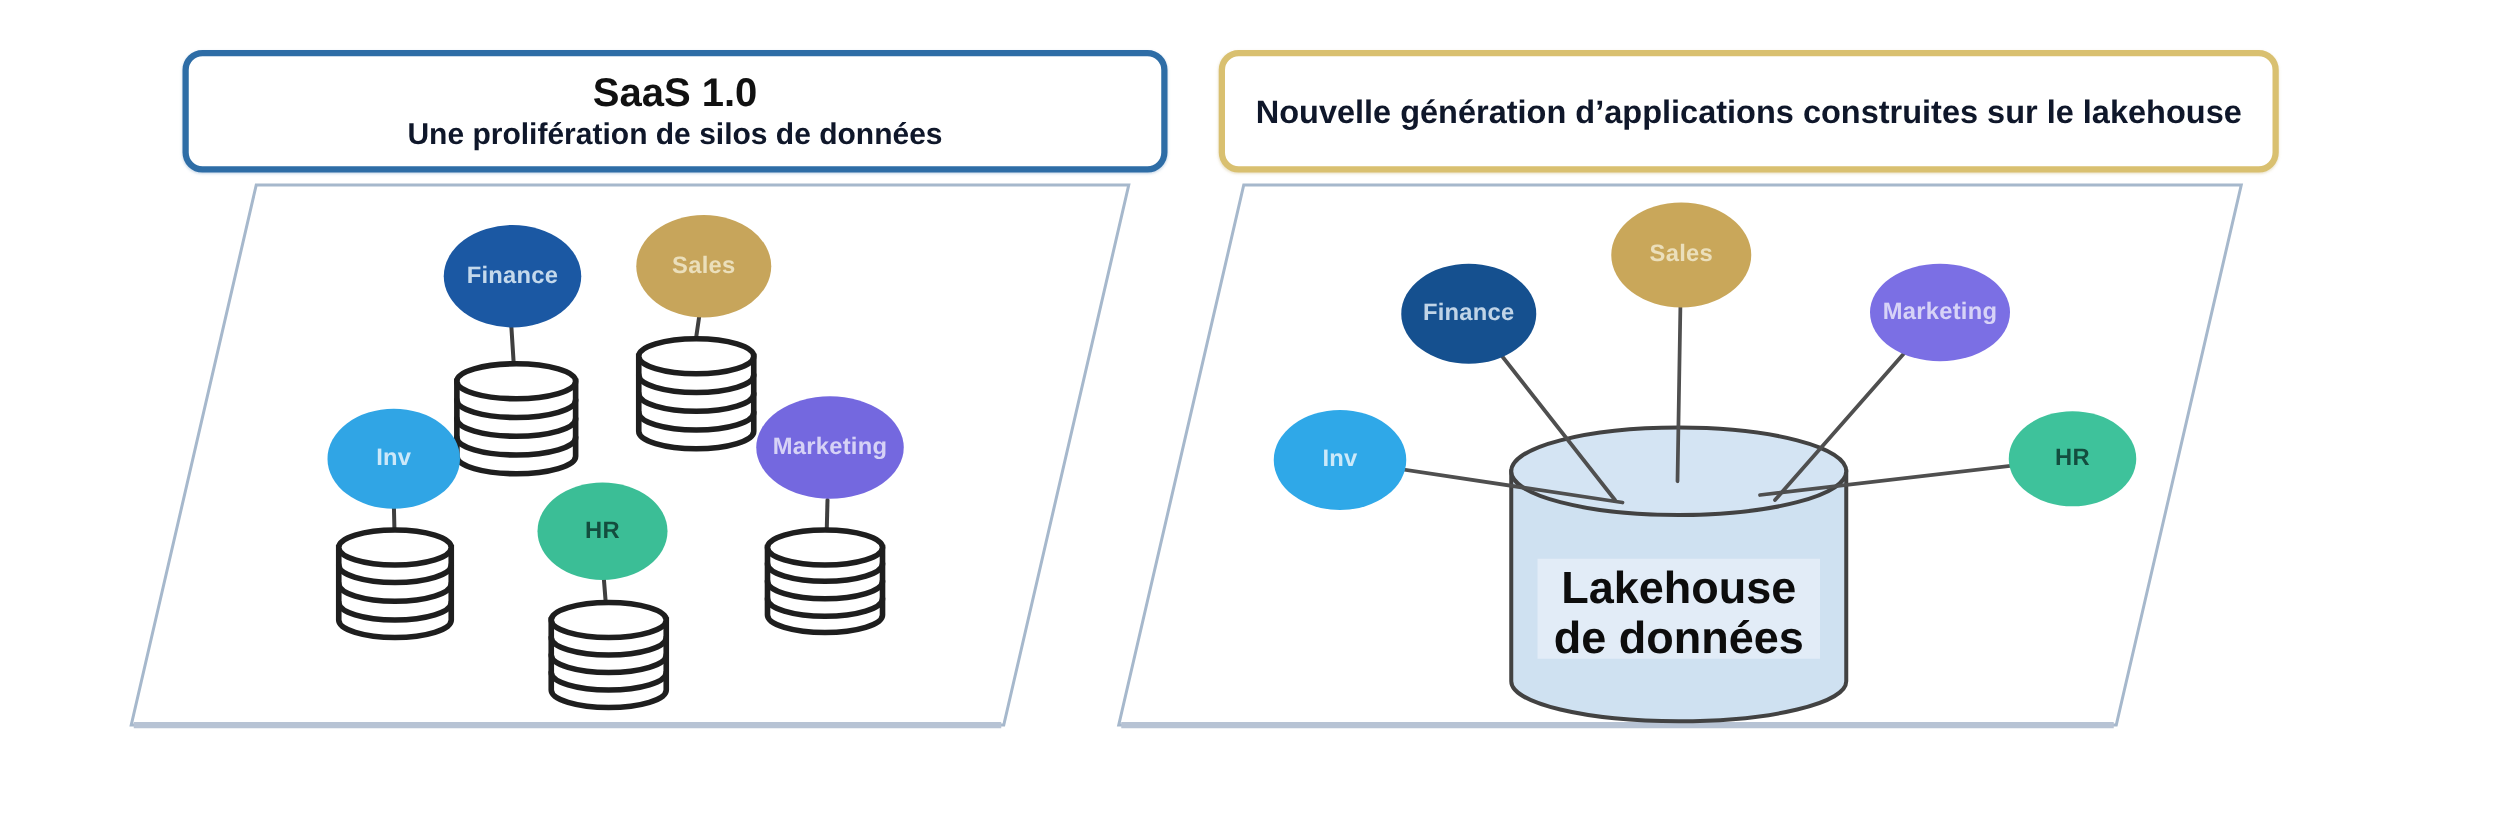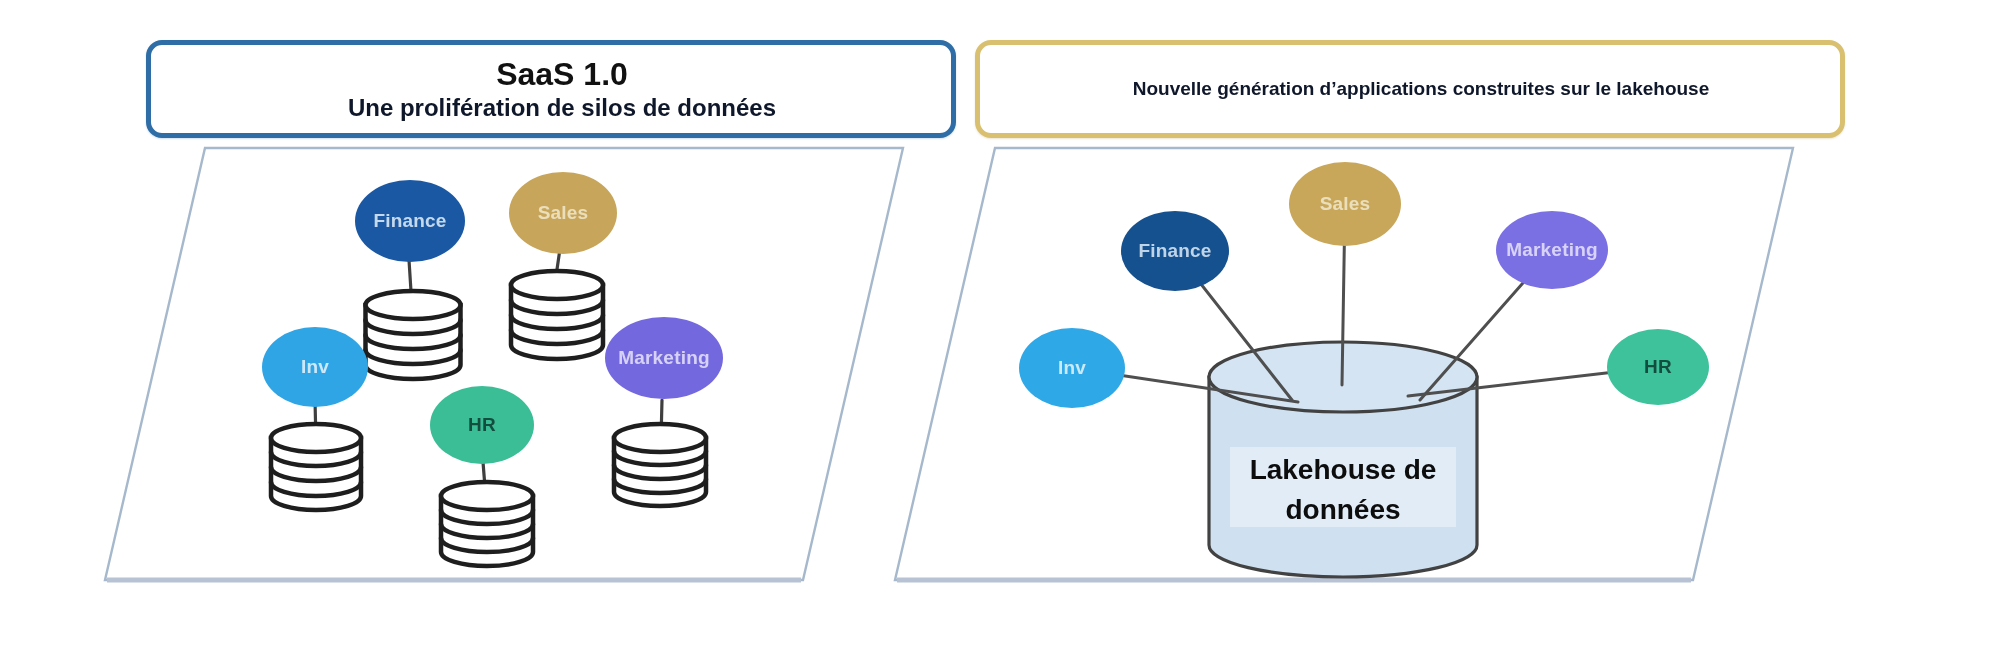--- a/index.html
+++ b/index.html
@@ -6,27 +6,27 @@
   .stage{
     position:relative;width:2000px;height:651px;background:#ffffff;overflow:hidden;
     font-family:"Liberation Sans", sans-serif;
   }
   .stage svg{position:absolute;left:0;top:0;z-index:1;}
 
   
   .titlebox{
     position:absolute;top:40px;height:88px;background:#ffffff;
     border-radius:16px;z-index:3;display:flex;flex-direction:column;
-    align-items:center;justify-content:center;text-align:center;padding-left:22px;
+    align-items:center;justify-content:center;text-align:center;
   }
   .titlebox.left{left:146px;width:778px;border:5px solid #2e6da6;box-shadow:0 1px 2px rgba(120,160,200,.35);}
   .titlebox.right{left:975px;width:838px;border:5px solid #d9c070;box-shadow:0 1px 2px rgba(200,180,120,.35);}
   .titlebox .title{font-size:32px;font-weight:bold;color:#111;line-height:38px;white-space:nowrap;}
   .titlebox .subtitle{font-size:24px;font-weight:bold;color:#0f172a;line-height:30px;white-space:nowrap;}
-  .titlebox.right .subtitle{font-size:19px;}
+  .titlebox.right .subtitle{font-size:26px;}
 
   
   .node{
     position:absolute;border-radius:50%;z-index:2;display:flex;
     align-items:center;justify-content:center;font-weight:bold;font-size:19px;
     letter-spacing:.2px;
   }
   .node span{opacity:.88;}
   .n-finance-l{background:#1b58a3;color:#dcebf7;}
   .n-sales-l{background:#c7a55b;color:#f0e7c9;}
@@ -35,21 +35,21 @@
   .n-mkt-l{background:#7468df;color:#e4e1fa;}
   .n-finance-r{background:#15508f;color:#d8e7f4;}
   .n-sales-r{background:#c9a75a;color:#f0e7c9;}
   .n-inv-r{background:#2fa8e8;color:#e2f2fc;}
   .n-hr-r{background:#3ec29b;color:#0e3e33;}
   .n-mkt-r{background:#7b6fe4;color:#e4e1fa;}
 
   
   .lakehouse-label{
     position:absolute;left:1223px;top:450px;width:240px;z-index:2;
-    text-align:center;font-weight:bold;font-size:28px;line-height:40px;color:#0d0d0d;
+    text-align:center;font-weight:bold;font-size:36px;line-height:40px;color:#0d0d0d;
   }
 </style>
 </head>
 <body>
 
 <div class="stage">
 
   <svg width="2000" height="651" viewBox="0 0 2000 651">
 
     <polygon points="205,148 903,148 803,580 105,580" fill="#ffffff" stroke="#a6b8cc" stroke-width="2.4"></polygon>

